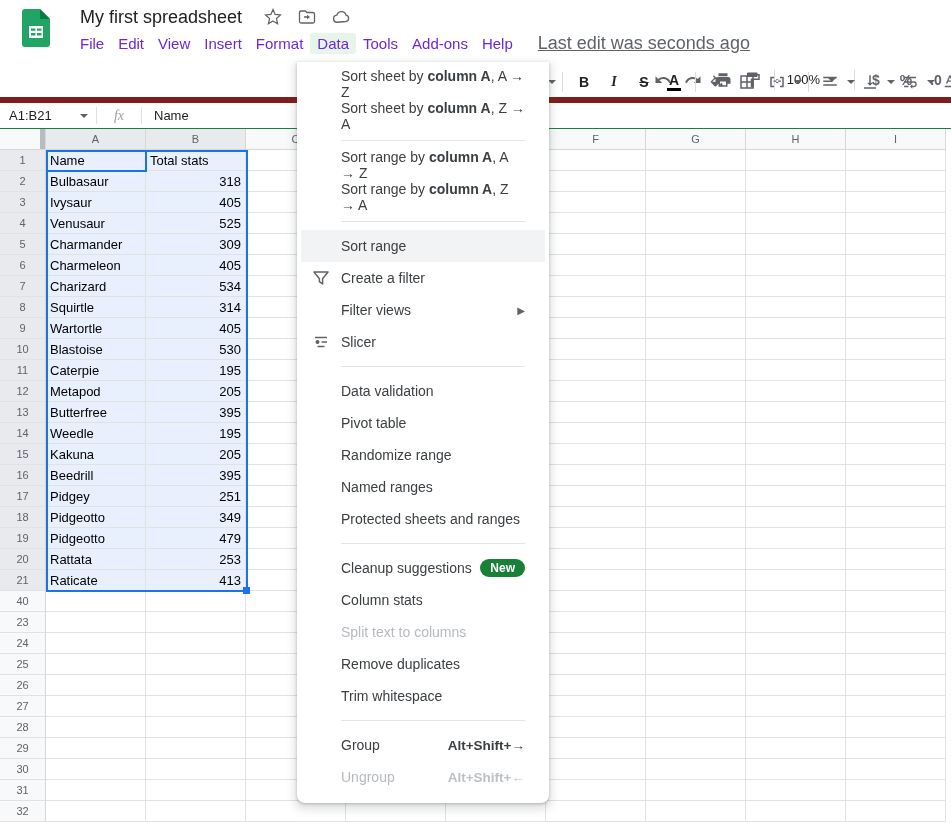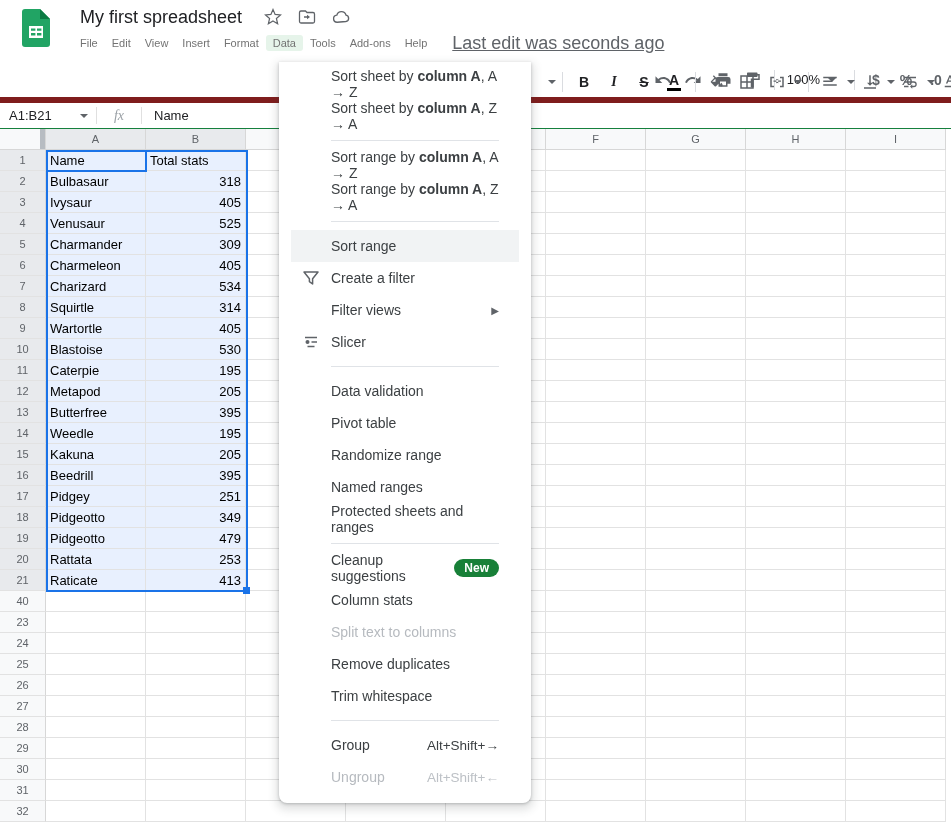--- a/index.html
+++ b/index.html
@@ -8,21 +8,21 @@
   #app { position:relative; width:951px; height:823px; overflow:hidden; }
 
   
   .header { position:relative; height:62px; background:#fff; }
   .logo { position:absolute; left:22px; top:9px; width:28px; height:38px; cursor:pointer; }
   .head-right { margin-left:80px; padding-top:4px; }
   .title-row { display:flex; align-items:center; height:26px; }
   .doc-title { font-size:18px; color:#202124; margin-right:14px; }
   .title-ico { width:20px; height:20px; margin:0 7px; display:flex; align-items:center; justify-content:center; color:var(--icon); font-size:17px; cursor:pointer; }
   .menubar { display:flex; align-items:center; height:26px; margin-left:-7px; }
-  .menubar .mb-item { font-size:11px; color:#737373; padding:2px 7px; border-radius:3px; cursor:pointer; }
+  .menubar .mb-item { font-size:15px; color:#6d28d9; padding:2px 7px; border-radius:3px; cursor:pointer; }
   .menubar .mb-item.active { background:var(--data_menu_active_bg); }
   .last-edit { font-size:18px; color:var(--icon); text-decoration:underline; margin-left:18px; cursor:pointer; }
 
   
   .toolbar { position:relative; height:41px; border-bottom:6px solid #7f1d1d; display:flex; align-items:center;justify-content:flex-end; }
   .tb-left { display:flex; align-items:center; padding-left:34px; }
   .tb-right { position:absolute; left:546px; top:0; height:40px; display:flex; align-items:center; }
   .tb-btn { min-width:26px; height:26px; margin:0 2px; border-radius:3px; display:flex; align-items:center; justify-content:center; color:var(--icon); cursor:pointer; font-size:14px; }
   .tb-btn svg { width:18px; height:18px; fill:var(--icon); }
   .tb-sep { width:1px; height:20px; background:#dadce0; margin:0 6px; }
@@ -54,33 +54,33 @@
     font-size:11px; color:var(--icon); display:flex; align-items:center; justify-content:center; cursor:pointer; }
   .cell { width:100px; border-right:1px solid var(--grid_line); border-bottom:1px solid var(--grid_line);
     font-size:13px; color:#000; padding:0 4px; display:flex; align-items:center; overflow:hidden; white-space:nowrap; cursor:cell; }
   .cell.sel { background:var(--selection_fill); }
   .cell.num { justify-content:flex-end; }
   .sel-outline { position:absolute; left:46px; top:21px; width:202px; height:442px; border:2px solid var(--accent); pointer-events:none; }
   .active-cell { position:absolute; left:46px; top:21px; width:101px; height:22px; border:2px solid var(--accent); pointer-events:none; }
   .fill-handle { position:absolute; left:243px; top:458px; width:7px; height:7px; background:var(--accent); cursor:crosshair; }
 
   
-  .menu { position:absolute; left:279px; top:62px; width:252px; background:#fff; z-index:50;
+  .menu { position:absolute; left:297px; top:62px; width:252px; background:#fff; z-index:50;
     border-radius:0 0 8px 8px; box-shadow:0 1px 3px rgba(60,64,67,.3), 0 4px 8px 3px rgba(60,64,67,.15);
-    padding:6px 12px 10px; }
+    padding:6px 4px 10px; }
   .menu-item { position:relative; height:32px; display:flex; align-items:center; padding:0 20px 0 40px;
     font-size:14px; color:#3c4043; cursor:pointer; }
   .menu-item.hl { background:var(--menu_hover); }
   .menu-item.dis { color:var(--disabled); cursor:default; }
   .menu-item .mi-ico { position:absolute; left:11px; top:7px; width:18px; height:18px; }
   .menu-item .mi-ico svg { width:18px; height:18px; }
   .mi-b { font-weight:bold; }
   .mi-badge { margin-left:auto; background:var(--badge); color:#fff; font-size:12px; font-weight:bold;
     border-radius:10px; padding:2px 10px; line-height:14px; }
-  .mi-short { margin-left:auto; font-weight:400; color:#3c4043; font-size:13.5px; }
+  .mi-short { margin-left:auto; font-weight:700; color:#3c4043; font-size:13.5px; }
   .menu-item.dis .mi-short { color:#bdc1c6; }
   .mi-sub { margin-left:auto; color:var(--icon); font-size:10px; }
   .menu-divider { border-top:1px solid #e0e3e7; margin:8px 20px 8px 40px; }
 </style>
 </head>
 <body>
 
 <div id="app">
 
   <div class="header">

